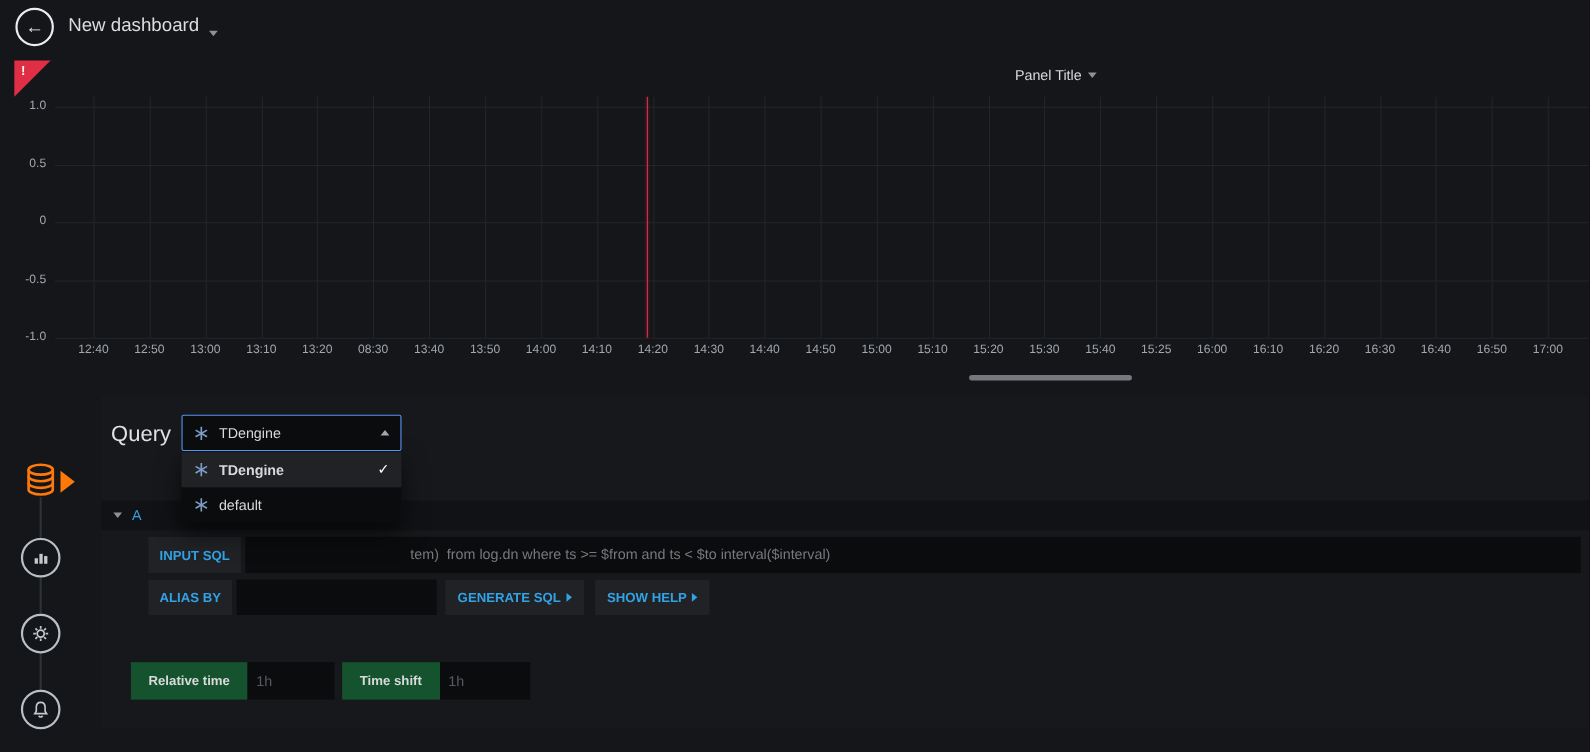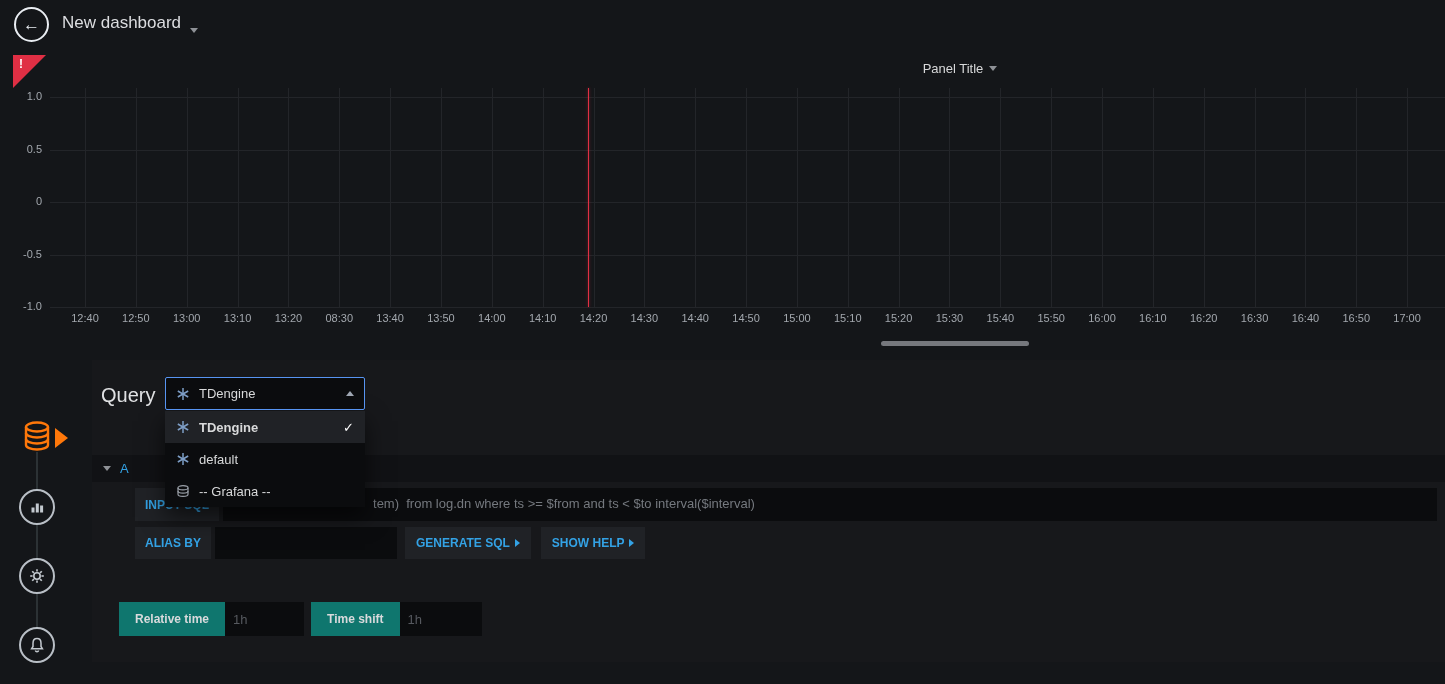--- a/index.html
+++ b/index.html
@@ -69,21 +69,21 @@
 #sql-row{left:43px;top:128px;right:8px;height:33px;}
 #sql-input{flex:1;margin-left:4px;background:#0b0c0e;position:relative;cursor:text;}
 #sql-input .txt{position:absolute;left:150px;top:8px;font-size:13px;color:#75797f;white-space:pre;}
 #alias-row{left:43px;top:167px;height:32px;}
 #alias-input{width:182px;margin-left:4px;background:#0b0c0e;cursor:text;}
 .txt-btn{margin-left:8px;background:#202226;color:#33a2e5;font-size:12px;font-weight:700;
   display:flex;align-items:center;gap:5px;padding:0 11px;cursor:pointer;}
 .rcaret{width:0;height:0;border-top:4px solid transparent;border-bottom:4px solid transparent;
   border-left:5px solid #33a2e5;display:inline-block;}
 #time-row{left:27px;top:242px;height:34px;}
-.tchip{background:#0f766e;color:#d9dadc;font-size:12px;font-weight:700;display:flex;
+.tchip{background:#14532d;color:#d9dadc;font-size:12px;font-weight:700;display:flex;
   align-items:center;padding:0 16px;white-space:nowrap;}
 .tinput{background:#0b0c0e;border:none;outline:none;color:#d8d9da;font-size:13px;
   padding:0 8px;font-family:inherit;}
 .tinput::placeholder{color:#56595f;}
 svg{display:block;}
 </style>
 </head>
 <body>
 
 <div id="app">
@@ -137,21 +137,21 @@
       <div class="x-tick" style="left: 746.9px;">15:00</div>
       <div class="vgrid" style="left: 797.75px;"></div>
       <div class="x-tick" style="left: 797.75px;">15:10</div>
       <div class="vgrid" style="left: 848.6px;"></div>
       <div class="x-tick" style="left: 848.6px;">15:20</div>
       <div class="vgrid" style="left: 899.45px;"></div>
       <div class="x-tick" style="left: 899.45px;">15:30</div>
       <div class="vgrid" style="left: 950.3px;"></div>
       <div class="x-tick" style="left: 950.3px;">15:40</div>
       <div class="vgrid" style="left: 1001.15px;"></div>
-      <div class="x-tick" style="left: 1001.15px;">15:50</div>
+      <div class="x-tick" style="left: 1001.15px;">15:25</div>
       <div class="vgrid" style="left: 1052px;"></div>
       <div class="x-tick" style="left: 1052px;">16:00</div>
       <div class="vgrid" style="left: 1102.85px;"></div>
       <div class="x-tick" style="left: 1102.85px;">16:10</div>
       <div class="vgrid" style="left: 1153.7px;"></div>
       <div class="x-tick" style="left: 1153.7px;">16:20</div>
       <div class="vgrid" style="left: 1204.55px;"></div>
       <div class="x-tick" style="left: 1204.55px;">16:30</div>
       <div class="vgrid" style="left: 1255.4px;"></div>
       <div class="x-tick" style="left: 1255.4px;">16:40</div>
@@ -242,28 +242,20 @@
       <div class="opt">
         <svg width="14" height="14" viewBox="0 0 14 14">
           <g stroke="#7d9ec6" stroke-width="1.5">
             <line x1="7" y1="1" x2="7" y2="13"></line>
               <line x1="1.8" y1="4" x2="12.2" y2="10"></line>
               <line x1="1.8" y1="10" x2="12.2" y2="4"></line>
           </g>
         </svg>
         <span>default</span>
       </div>
-      <div class="opt">
-        <svg width="14" height="14" viewBox="0 0 14 14">
-          <ellipse cx="7" cy="3.8" rx="5" ry="2.1" fill="none" stroke="#9aa0a8" stroke-width="1.2"></ellipse>
-          <path d="M2 3.8 V10.2 A5 2.1 0 0 0 12 10.2 V3.8" fill="none" stroke="#9aa0a8" stroke-width="1.2"></path>
-          <path d="M2 7 A5 2.1 0 0 0 12 7" fill="none" stroke="#9aa0a8" stroke-width="1.2"></path>
-        </svg>
-        <span>-- Grafana --</span>
-      </div>
     </div>
 
     <div class="a-header">
       <span class="caret"></span>
       <span class="letter">A</span>
     </div>
 
     <div class="row" id="sql-row">
       <div class="chip">INPUT SQL</div>
       <div id="sql-input">

